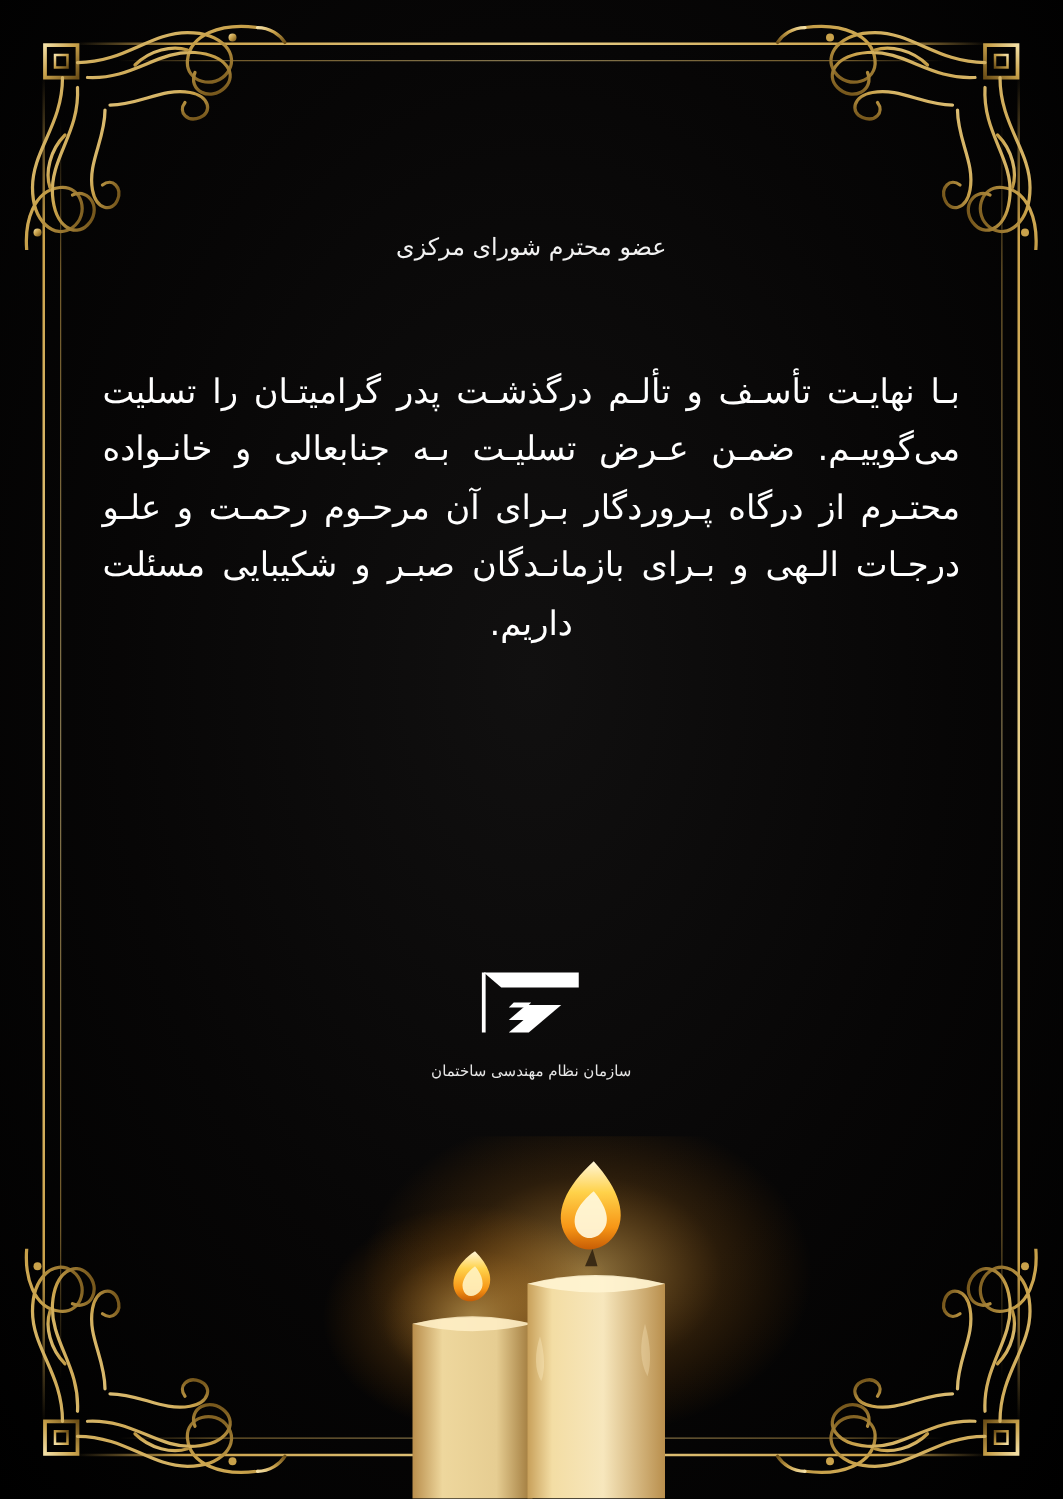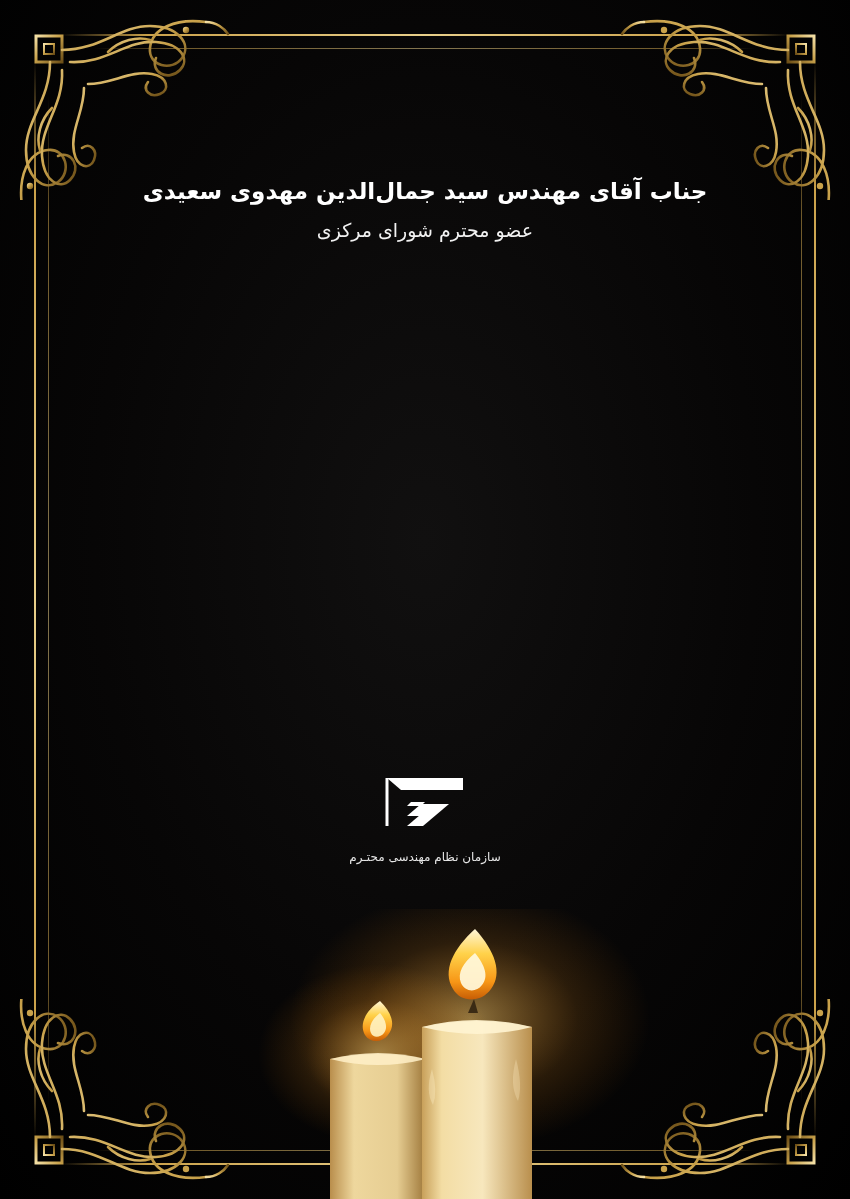--- a/index.html
+++ b/index.html
@@ -224,35 +224,35 @@
         <path d="M22 206 C22 216 28 224 34 228"></path>
         <circle cx="186" cy="30" r="3.2" fill="#c9a24b" stroke="none"></circle>
         <circle cx="30" cy="186" r="3.2" fill="#c9a24b" stroke="none"></circle>
         <path d="M108 52 C120 40 138 36 150 40"></path>
         <path d="M52 108 C40 120 36 138 40 150"></path>
       </g>
     </svg>
   </div>
 
   <div class="content">
-    <h1 class="honoree-name">جناب آقای مهندس سید جمال‌الدین مهدوی سعیدی</h1>
     <h2 class="honoree-role">عضو محترم شورای مرکزی</h2>
+    <p class="message">بـا نهایـت تأسـف و تألـم درگذشـت پدر گرامیتـان را تسلیت می‌گوییـم. ضمـن عـرض تسلیـت بـه جنابعالی و خانـواده محتـرم از درگاه پـروردگار بـرای آن مرحـوم رحمـت و علـو درجـات الـهی و بـرای بازمانـدگان صبـر و شکیبایی مسئلت داریم.</p>
   </div>
 
   <div class="logo-block">
     <div class="logo-mark">
       <svg viewBox="0 0 96 70" xmlns="http://www.w3.org/2000/svg">
         <path d="M10 8 H86 V20 H24 L10 8 Z" fill="#ffffff"></path>
         <path d="M10 8 V56" stroke="#ffffff" stroke-width="3" fill="none"></path>
         <path d="M30 56 L56 34 H72 L46 56 Z" fill="#ffffff"></path>
         <path d="M30 46 L44 34 H58 L44 46 Z" fill="#ffffff"></path>
         <path d="M30 36 L34 32 H48 L44 36 Z" fill="#ffffff"></path>
       </svg>
     </div>
-    <div class="logo-line1">سازمان نظام مهندسی محتـرم</div>
+    <div class="logo-line1">سازمان نظام مهندسی ساختمان</div>
   </div>
 
   <div class="candles">
     <svg viewBox="0 0 850 290" xmlns="http://www.w3.org/2000/svg">
       <defs>
         <radialGradient id="glowBig" cx="50%" cy="50%" r="50%">
           <stop offset="0%" stop-color="#ffcf70" stop-opacity="0.55"></stop>
           <stop offset="60%" stop-color="#ff9d21" stop-opacity="0.14"></stop>
           <stop offset="100%" stop-color="#ff8800" stop-opacity="0"></stop>
         </radialGradient>

